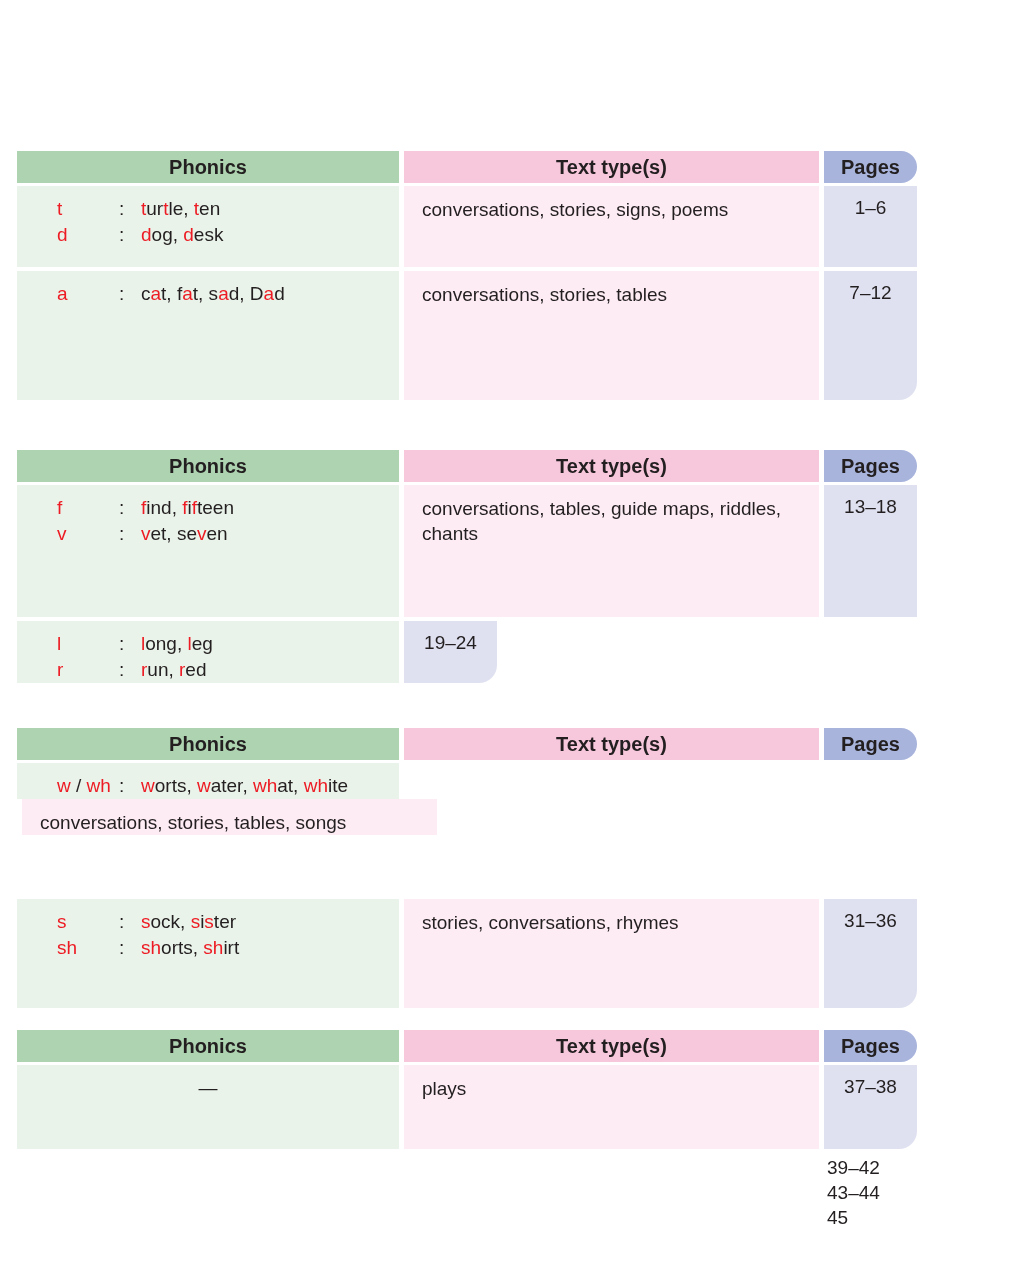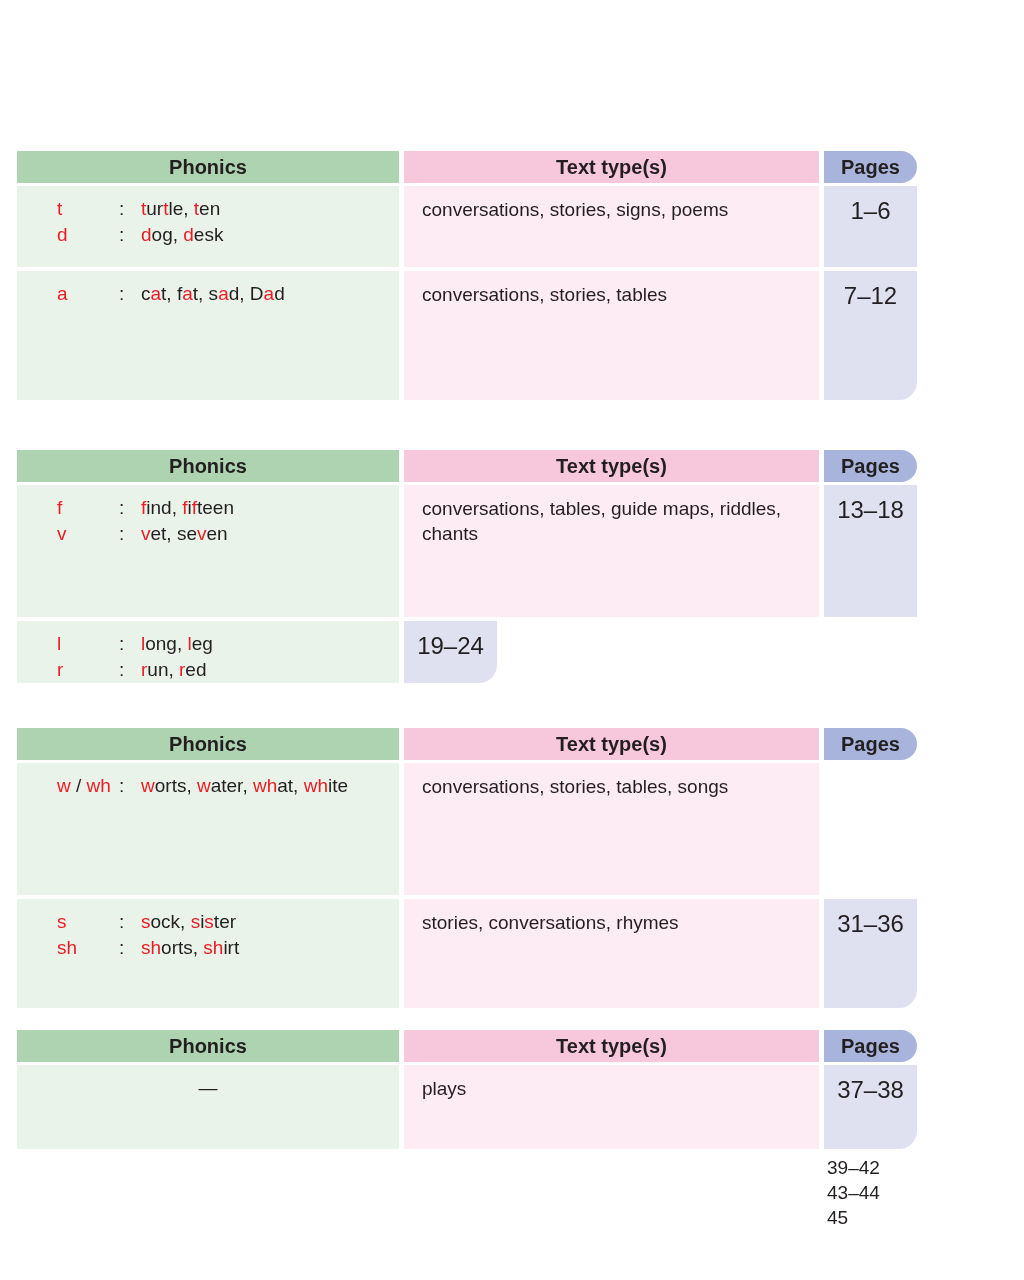--- a/index.html
+++ b/index.html
@@ -12,21 +12,21 @@
   .c-ph{width:382px;flex:none;}
   .c-tx{width:415px;flex:none;margin-left:5px;}
   .c-pg{width:93px;flex:none;margin-left:5px;}
   .th{font-weight:bold;font-size:20px;line-height:32px;text-align:center;}
   .th.c-ph{background:#add3b0;}
   .th.c-tx{background:#f7c7dc;}
   .th.c-pg{background:#a8b4dc;border-radius:0 16px 16px 0;}
   .cell{box-sizing:border-box;}
   .cell.c-ph{background:#eaf3ea;padding-top:10px;}
   .cell.c-tx{background:#fdecf4;padding:11px 14px 0 18px;font-size:19px;line-height:25px;}
-  .cell.c-pg{background:#dfe1f0;padding-top:11px;font-size:24px;text-align:center;}
+  .cell.c-pg{background:#dfe1f0;padding-top:11px;font-size:19px;text-align:center;}
   .pg-last{border-bottom-right-radius:18px;}
   .ph-line{display:flex;font-size:19px;line-height:26px;}
   .ph-letter{margin-left:40px;min-width:62px;white-space:pre;}
   .ph-colon{width:22px;flex:none;}
   .ph-words{white-space:pre;}
   .red{color:#ed1c24;}
   .ph-dash{text-align:center;font-size:19px;line-height:26px;}
   .footer-pages{position:absolute;left:827px;top:1155px;font-size:19px;line-height:25px;}
 </style>
 </head>
@@ -105,21 +105,21 @@
           </div>
           <div class="cell c-pg pg-last">19–24</div>
         </div>
       </section>
       <section class="tbl" style="top: 728px;">
         <div class="row head-row">
           <div class="th c-ph">Phonics</div>
           <div class="th c-tx">Text type(s)</div>
           <div class="th c-pg">Pages</div>
         </div>
-        <div class="row body-row" style="height: 132px;">
+        <div class="row body-row" style="height: 132px; flex-direction: column;">
           <div class="cell c-ph">
             <div class="ph-line">
               <span class="ph-letter"><span class="red">w</span><span> / </span><span class="red">wh</span></span>
               <span class="ph-colon">:</span>
               <span class="ph-words"><span class="red">w</span><span>orts, </span><span class="red">w</span><span>ater, </span><span class="red">wh</span><span>at, </span><span class="red">wh</span><span>ite</span></span>
             </div>
           </div>
           <div class="cell c-tx">conversations, stories, tables, songs</div>
         </div>
         <div class="row body-row" style="height: 109px;">

